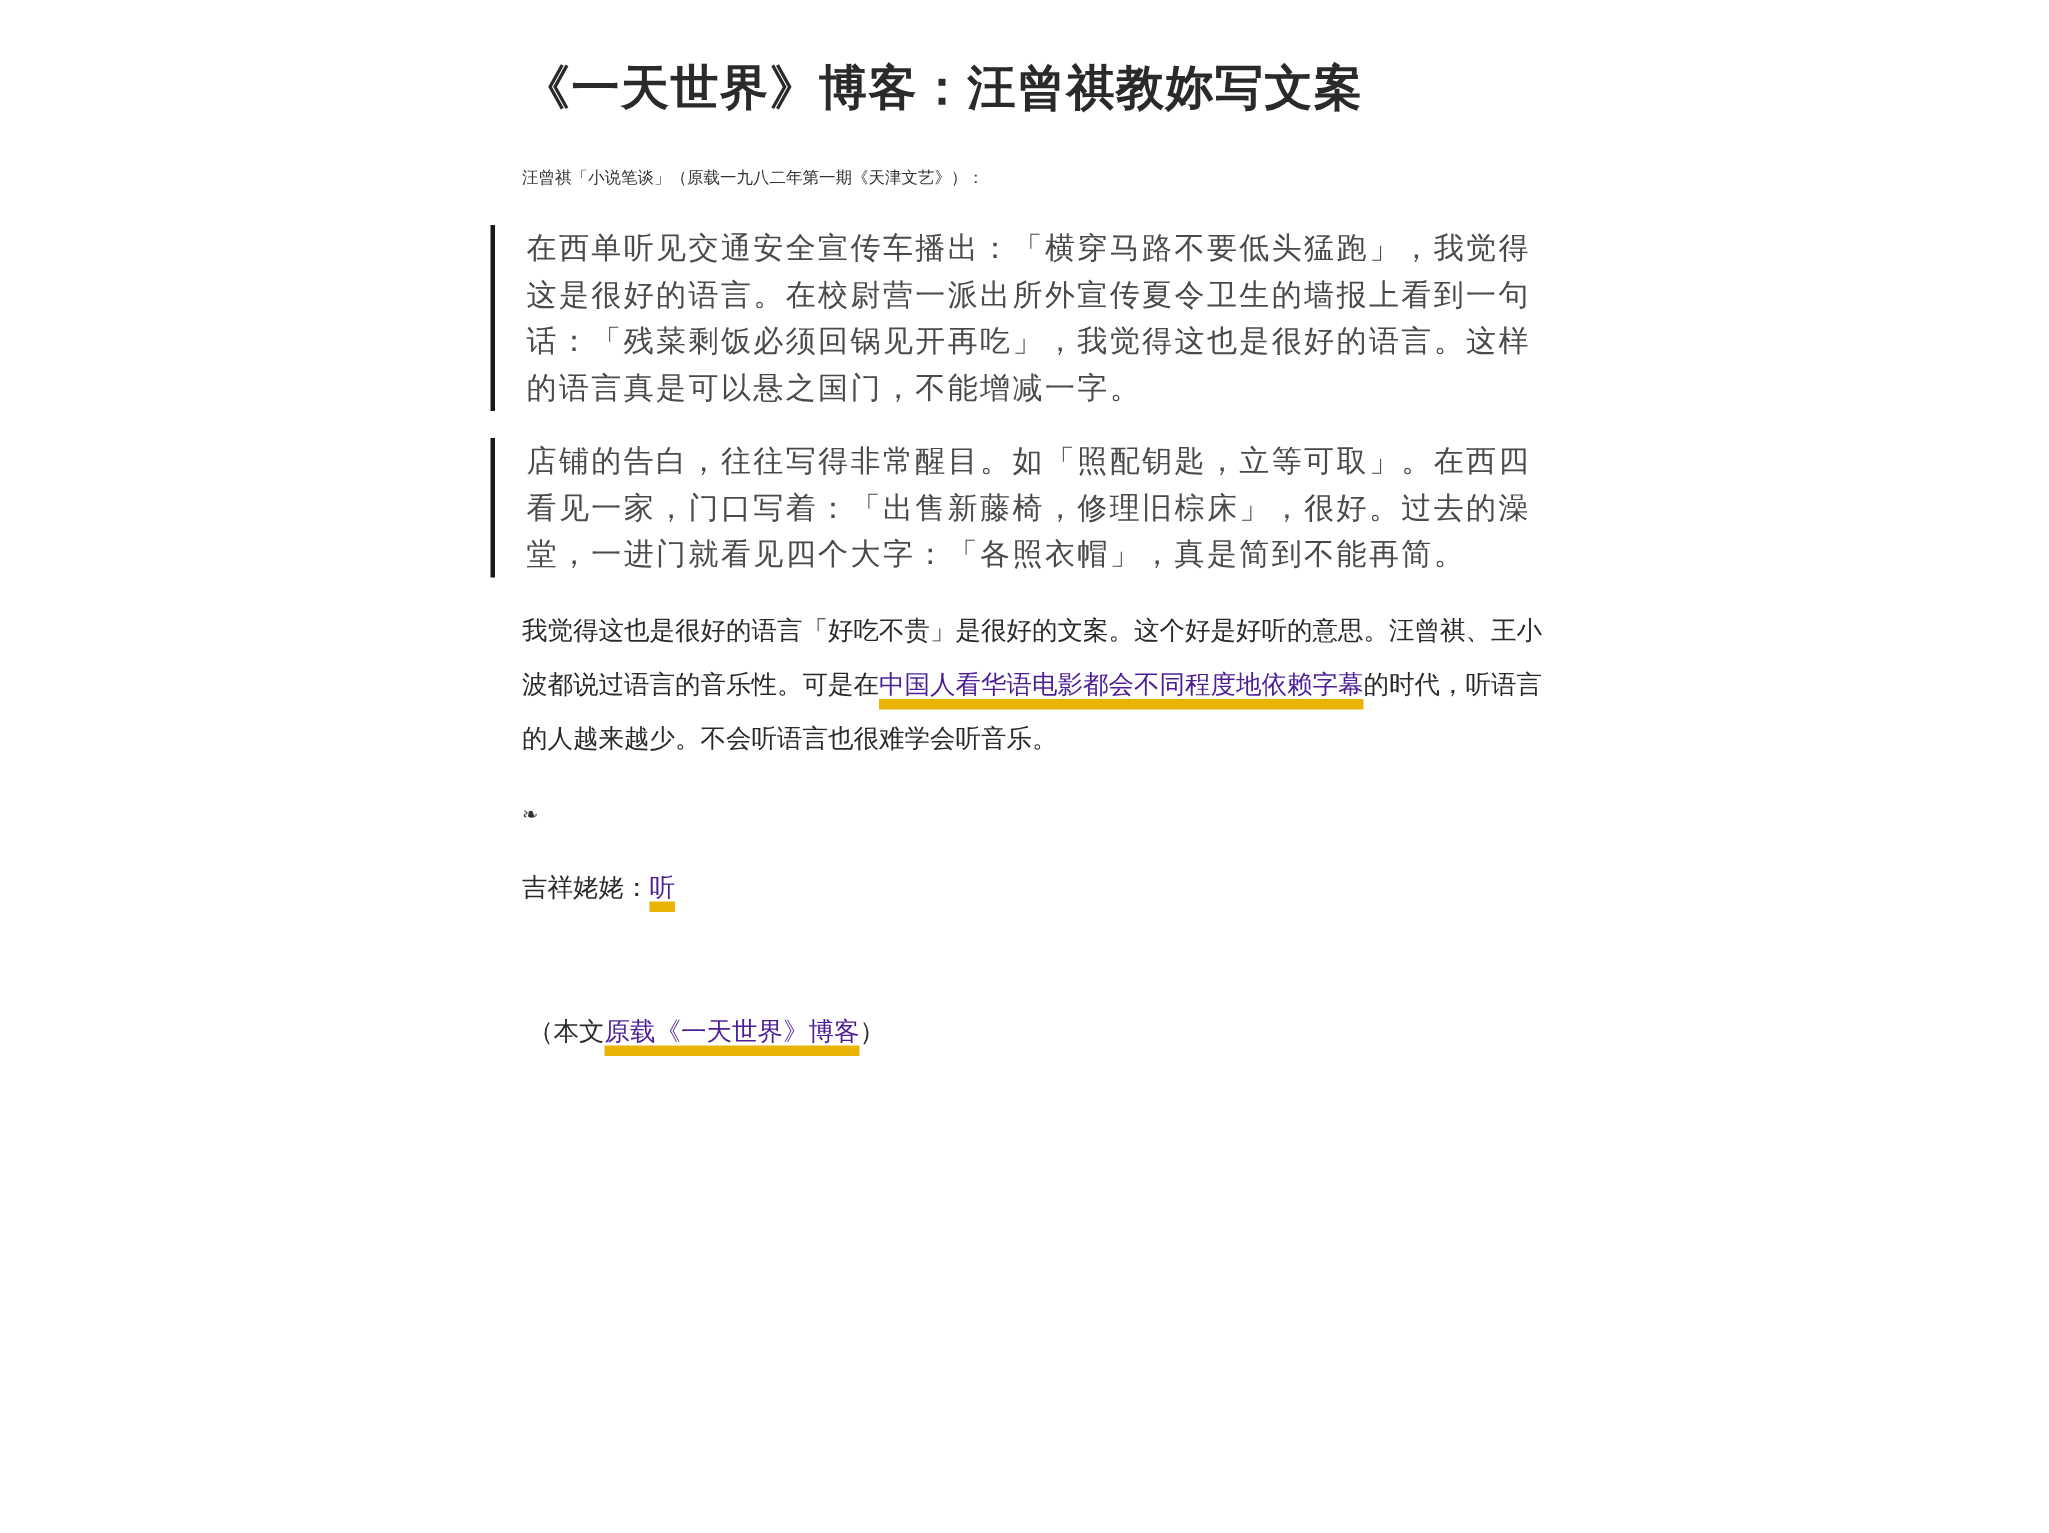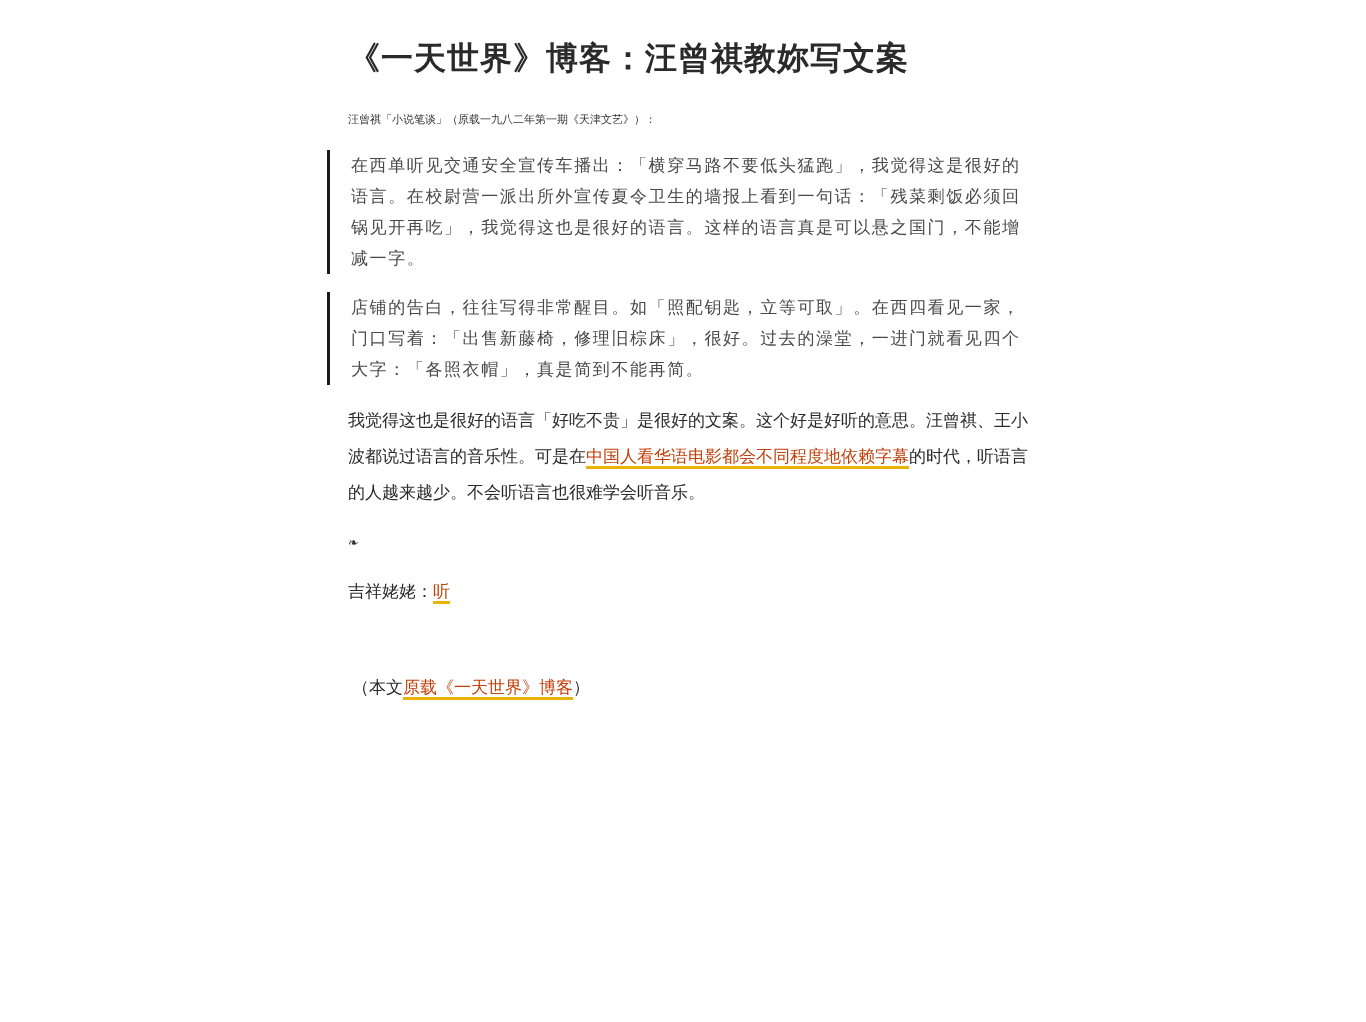--- a/index.html
+++ b/index.html
@@ -44,41 +44,41 @@
       font-size: 11px;
       line-height: 26px;
       color: #333333;
     }
     .quote {
       position: relative;
       margin: 20px 0 0 -21px;
       padding: 0 0 0 21px;
       border-left: 3px solid #1a1a1a;
       font-family: "DejaVu Serif", "Liberation Serif", serif;
-      font-size: 17px;
+      font-size: 20px;
       line-height: 31px;
       color: #4a4a4a;
       letter-spacing: 1.6px;
     }
     .quote p {
       margin: 0;
     }
     .quote.q1 { margin-top: 18px; }
     .quote.q2 { margin-top: 18px; }
     .quote.q3 { margin-top: 18px; }
     .body-para {
       margin-top: 18px;
       font-size: 17px;
       line-height: 36px;
       color: #2a2a2a;
     }
     .link {
-      color: #c2410c;
+      color: #4c1d95;
       text-decoration: none;
-      border-bottom: 3px solid #eab308;
+      border-bottom: 7px solid #eab308;
       cursor: pointer;
     }
     .fleuron {
       margin-top: 22px;
       font-size: 13px;
       line-height: 20px;
       color: #333333;
     }
     .further {
       margin-top: 26px;

